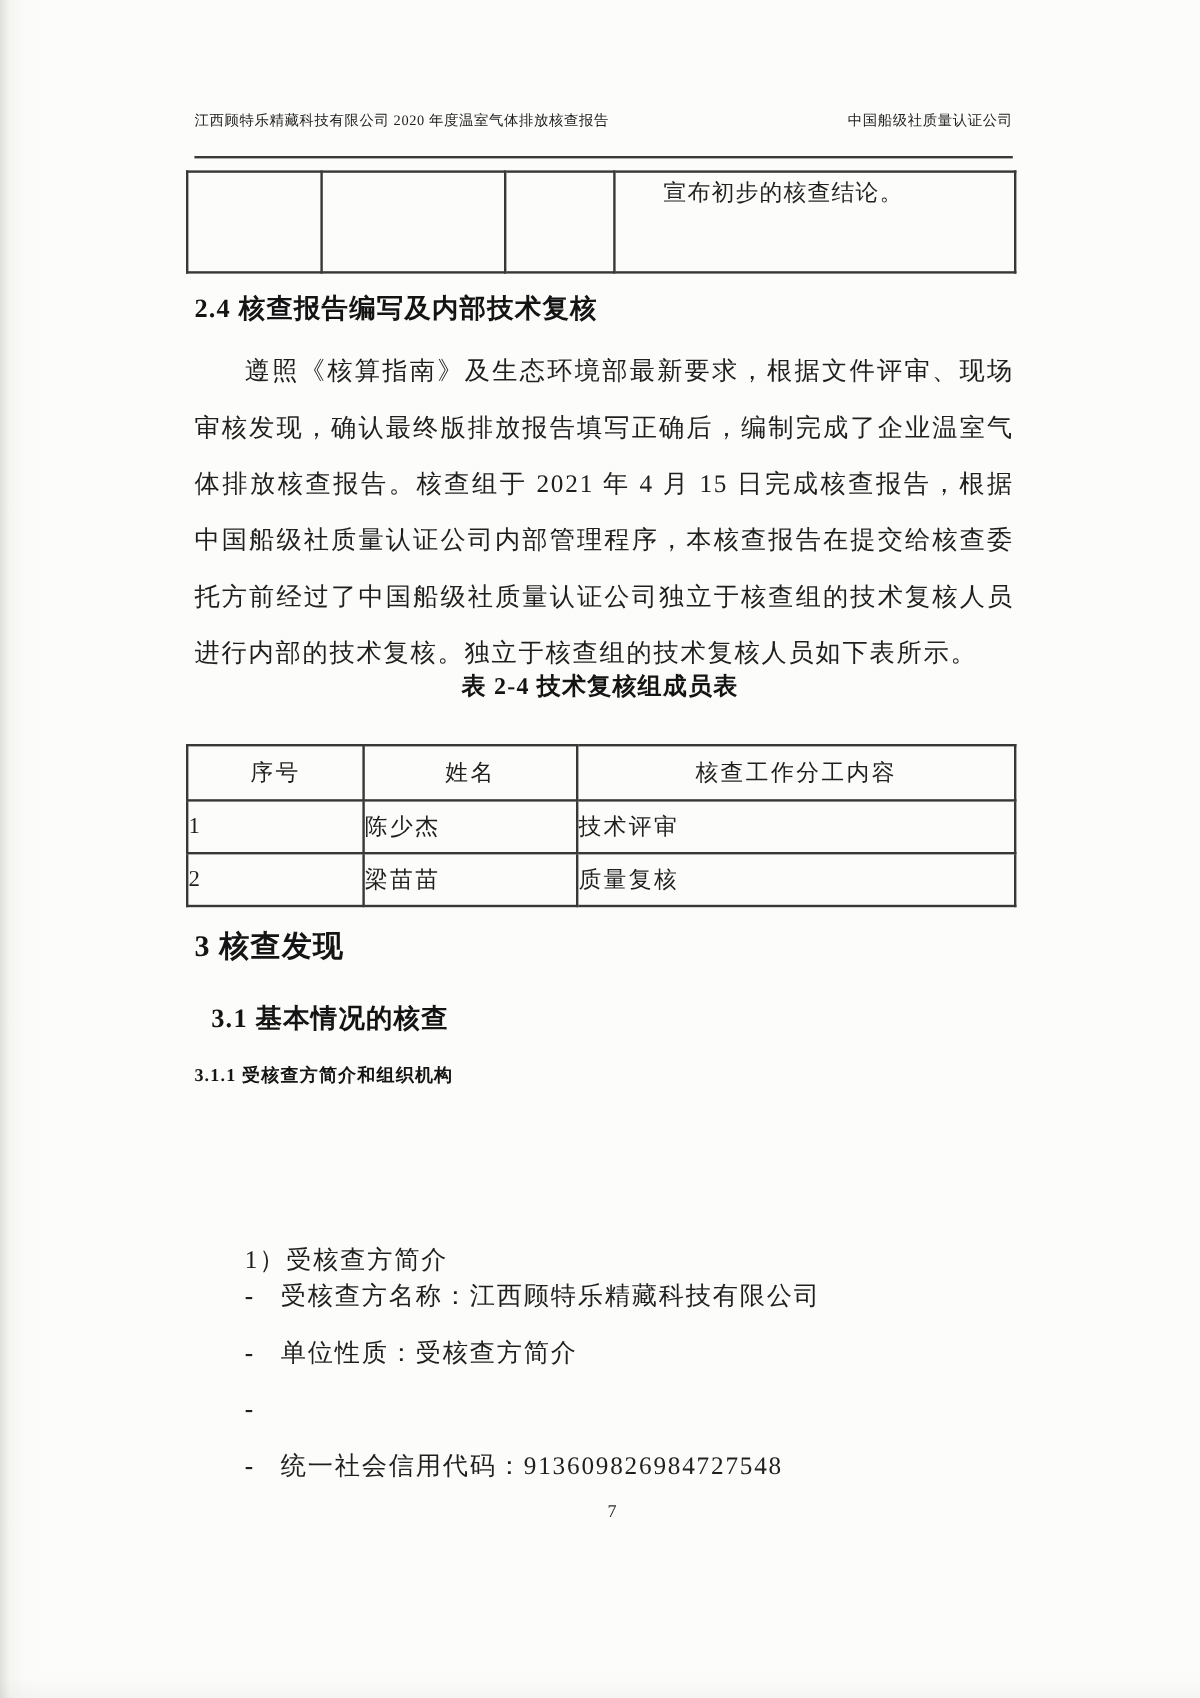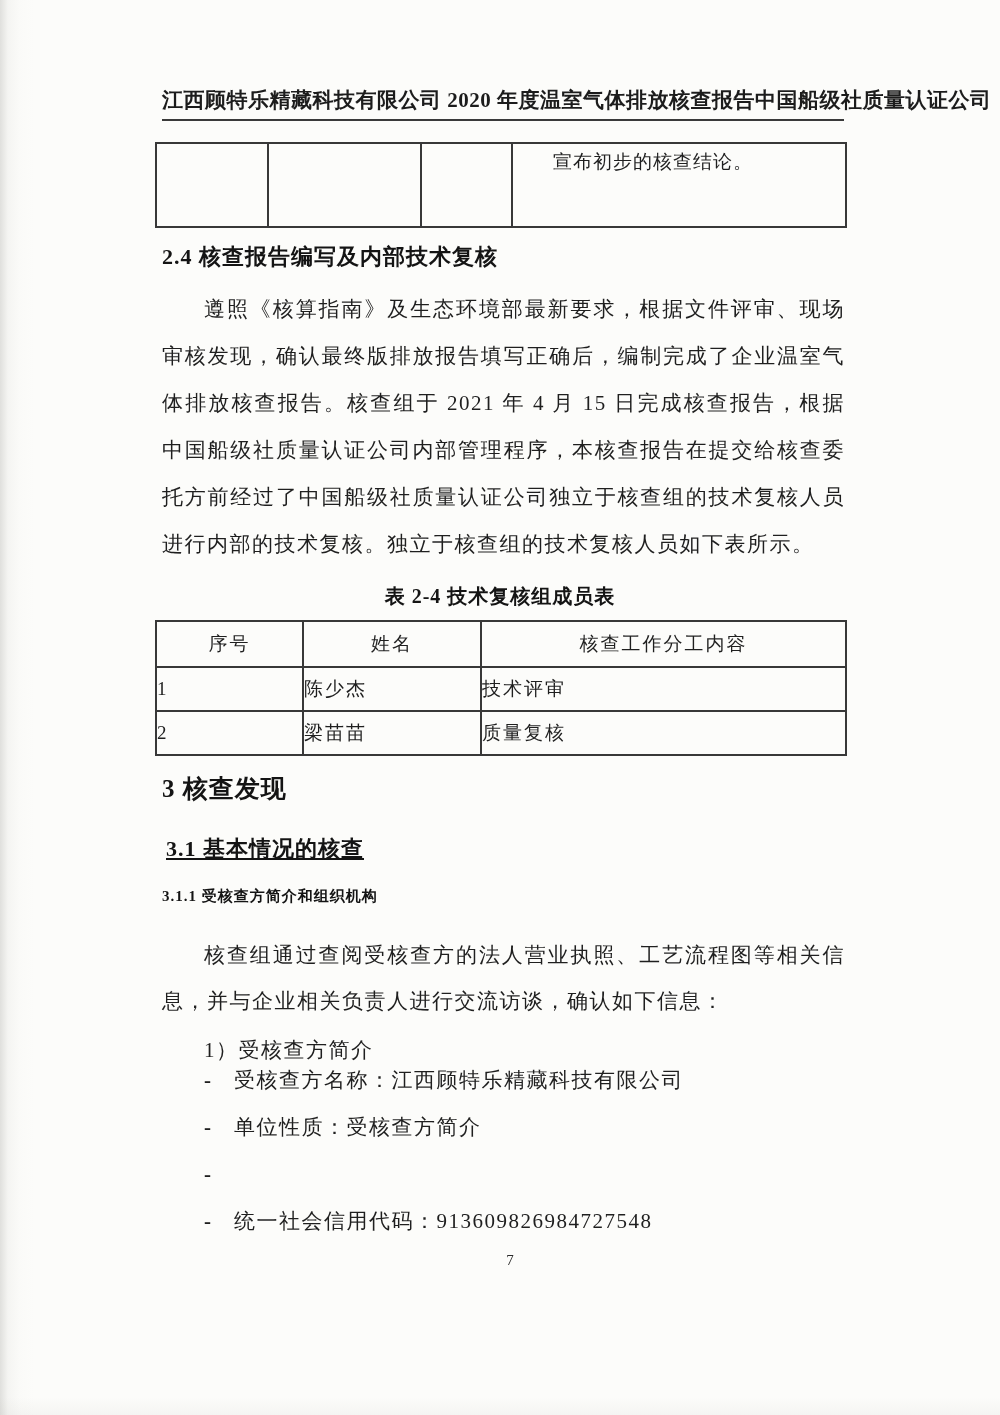--- a/index.html
+++ b/index.html
@@ -16,58 +16,58 @@
     background:
       linear-gradient(to right, rgba(150,150,145,0.28) 0px, rgba(190,190,185,0.12) 8px, rgba(220,220,215,0.05) 20px, rgba(0,0,0,0) 34px),
       linear-gradient(to top, rgba(180,180,175,0.10) 0px, rgba(0,0,0,0) 18px),
       #fcfcfa;
   }
 
   
   .doc-header {
     position: absolute; left: 162px; width: 682px; top: 90px;
     display: flex; justify-content: space-between; align-items: flex-end;
-    font-size: 21px; font-weight: bold; color: #1c1c1c;
+    font-size: 12px; font-weight: normal; color: #1c1c1c;
     line-height: 20px; letter-spacing: 0.5px;
-    border-bottom: 2.5px solid #3a3a3a; padding-bottom: 9px;
+    border-bottom: 2.5px solid #3a3a3a; padding-bottom: 20px;
     white-space: nowrap;
   }
 
   
   table.t1 {
     position: absolute; left: 155px; top: 142px;
     width: 690px; height: 86px;
     border-collapse: collapse; table-layout: fixed;
   }
   table.t1 td {
     border: 2px solid #383838;
     vertical-align: top; padding: 0;
     font-size: 19px; line-height: 26px; color: #1f1f1f;
   }
   table.t1 td.c4 { padding: 5px 24px 0 40px; letter-spacing: 1px; }
 
   
   .h24   { position: absolute; left: 162px; top: 242px; font-size: 22px; font-weight: bold; color: #141414; letter-spacing: 1px; white-space: nowrap; }
   .h3    { position: absolute; left: 162px; top: 772px; font-size: 25px; font-weight: bold; color: #141414; letter-spacing: 1px; white-space: nowrap; }
-  .h31   { position: absolute; left: 166px; top: 834px; font-size: 22px; font-weight: bold; color: #141414; letter-spacing: 1px; white-space: nowrap; text-decoration: underline; }
+  .h31   { position: absolute; left: 176px; top: 834px; font-size: 22px; font-weight: bold; color: #141414; letter-spacing: 1px; white-space: nowrap; }
   .h311  { position: absolute; left: 162px; top: 887px; font-size: 15px; font-weight: bold; color: #141414; letter-spacing: 1px; white-space: nowrap; }
 
   
   .para {
     position: absolute; left: 162px; width: 683px;
     font-size: 21px; color: #1f1f1f;
     text-align: justify; text-indent: 2em;
     letter-spacing: 1.5px; margin: 0;
   }
   .p1 { top: 286px; line-height: 47px; }
   .p2 { top: 932px; line-height: 46px; }
 
   
   .caption {
-    position: absolute; left: 155px; width: 690px; top: 583px;
+    position: absolute; left: 155px; width: 690px; top: 558px;
     text-align: center; font-size: 20px; font-weight: bold; color: #141414;
     letter-spacing: 1px;
   }
   table.t2 {
     position: absolute; left: 155px; top: 620px;
     width: 690px; border-collapse: collapse; table-layout: fixed;
   }
   table.t2 th, table.t2 td {
     border: 2px solid #383838;
     font-size: 19px; font-weight: 400; color: #1f1f1f;
@@ -150,21 +150,20 @@
       <td>梁苗苗</td>
       <td>质量复核</td>
     </tr>
   </tbody>
     </table>
 
   <div class="h3">3 核查发现</div>
   <div class="h31">3.1 基本情况的核查</div>
   <div class="h311">3.1.1 受核查方简介和组织机构</div>
 
-  <p class="para p2">核查组通过查阅受核查方的法人营业执照、工艺流程图等相关信息，并与企业相关负责人进行交流访谈，确认如下信息：</p>
 
   <div class="list-intro">1）受核查方简介</div>
 
   <div class="bullets">
     <div class="bullet">
       <span class="dash">-</span>
       <span>受核查方名称：江西顾特乐精藏科技有限公司</span>
     </div>
     <div class="bullet">
       <span class="dash">-</span>

